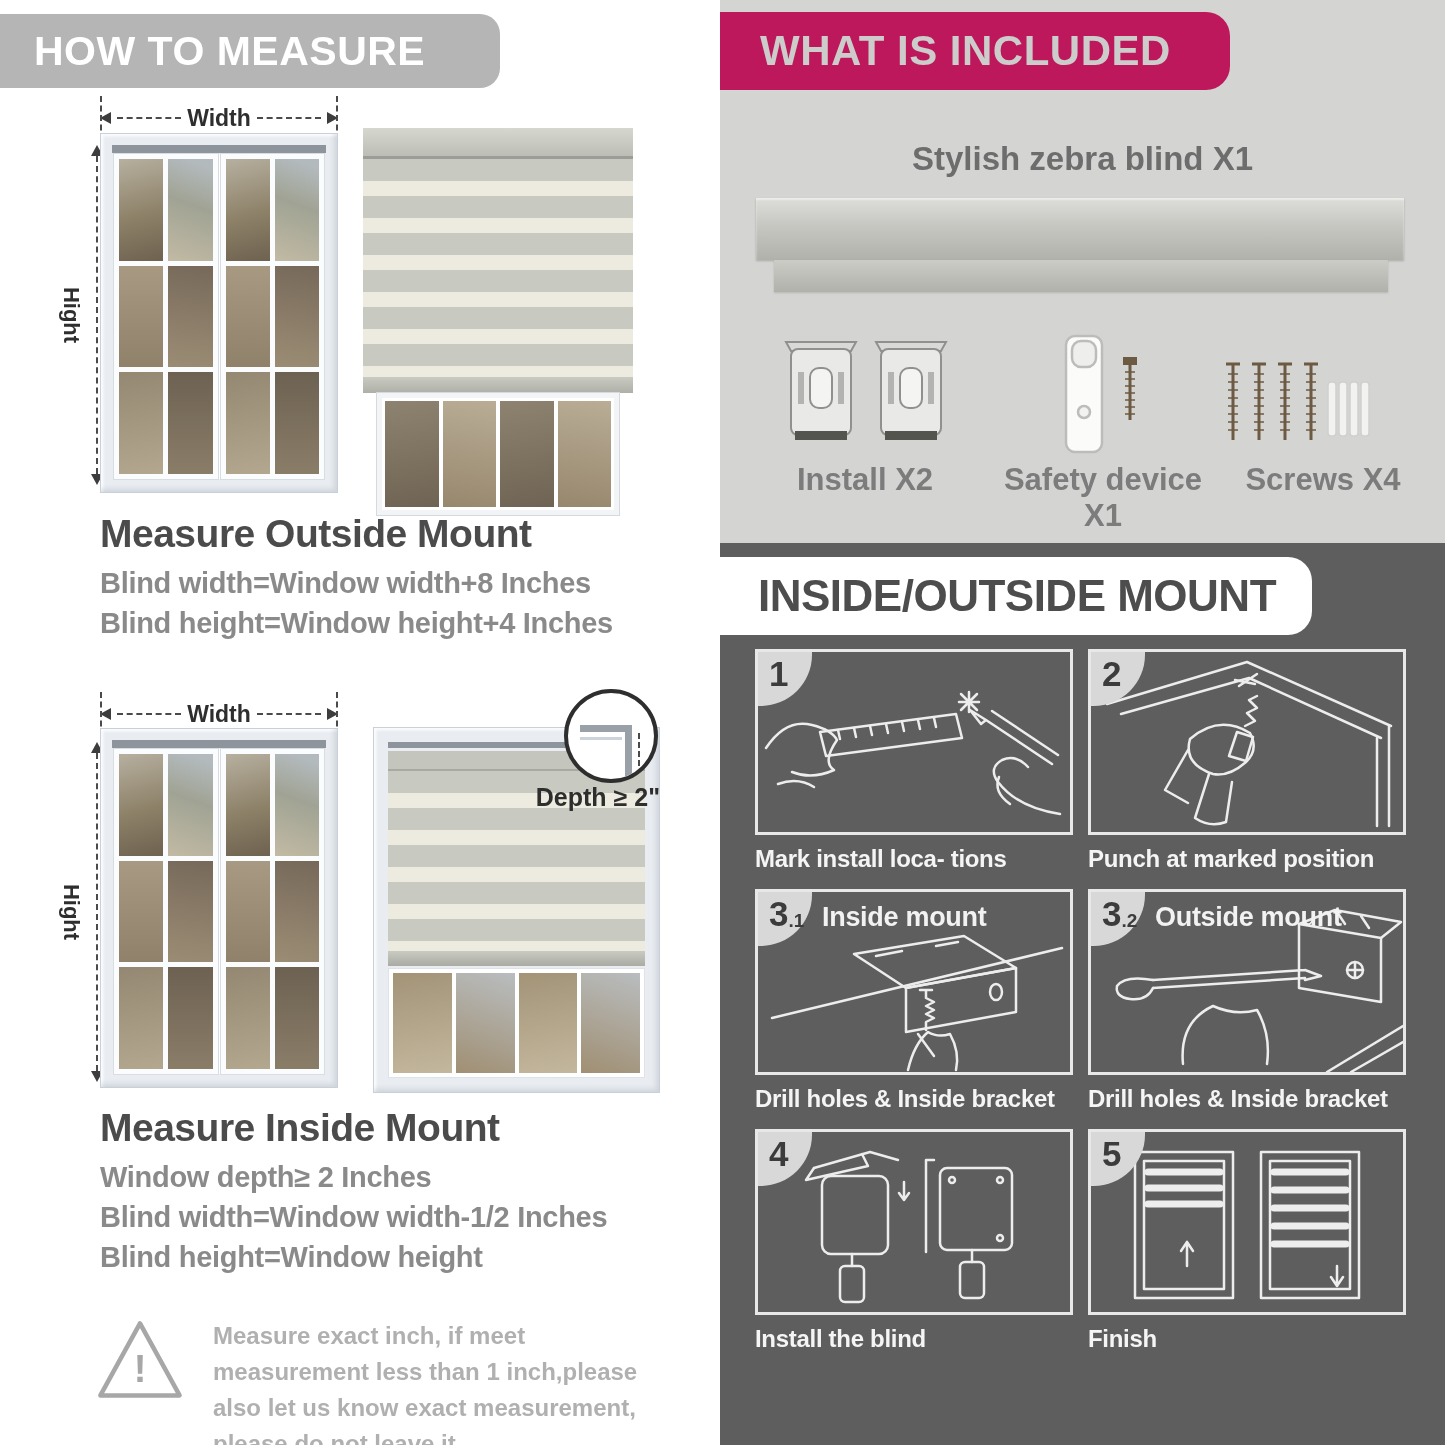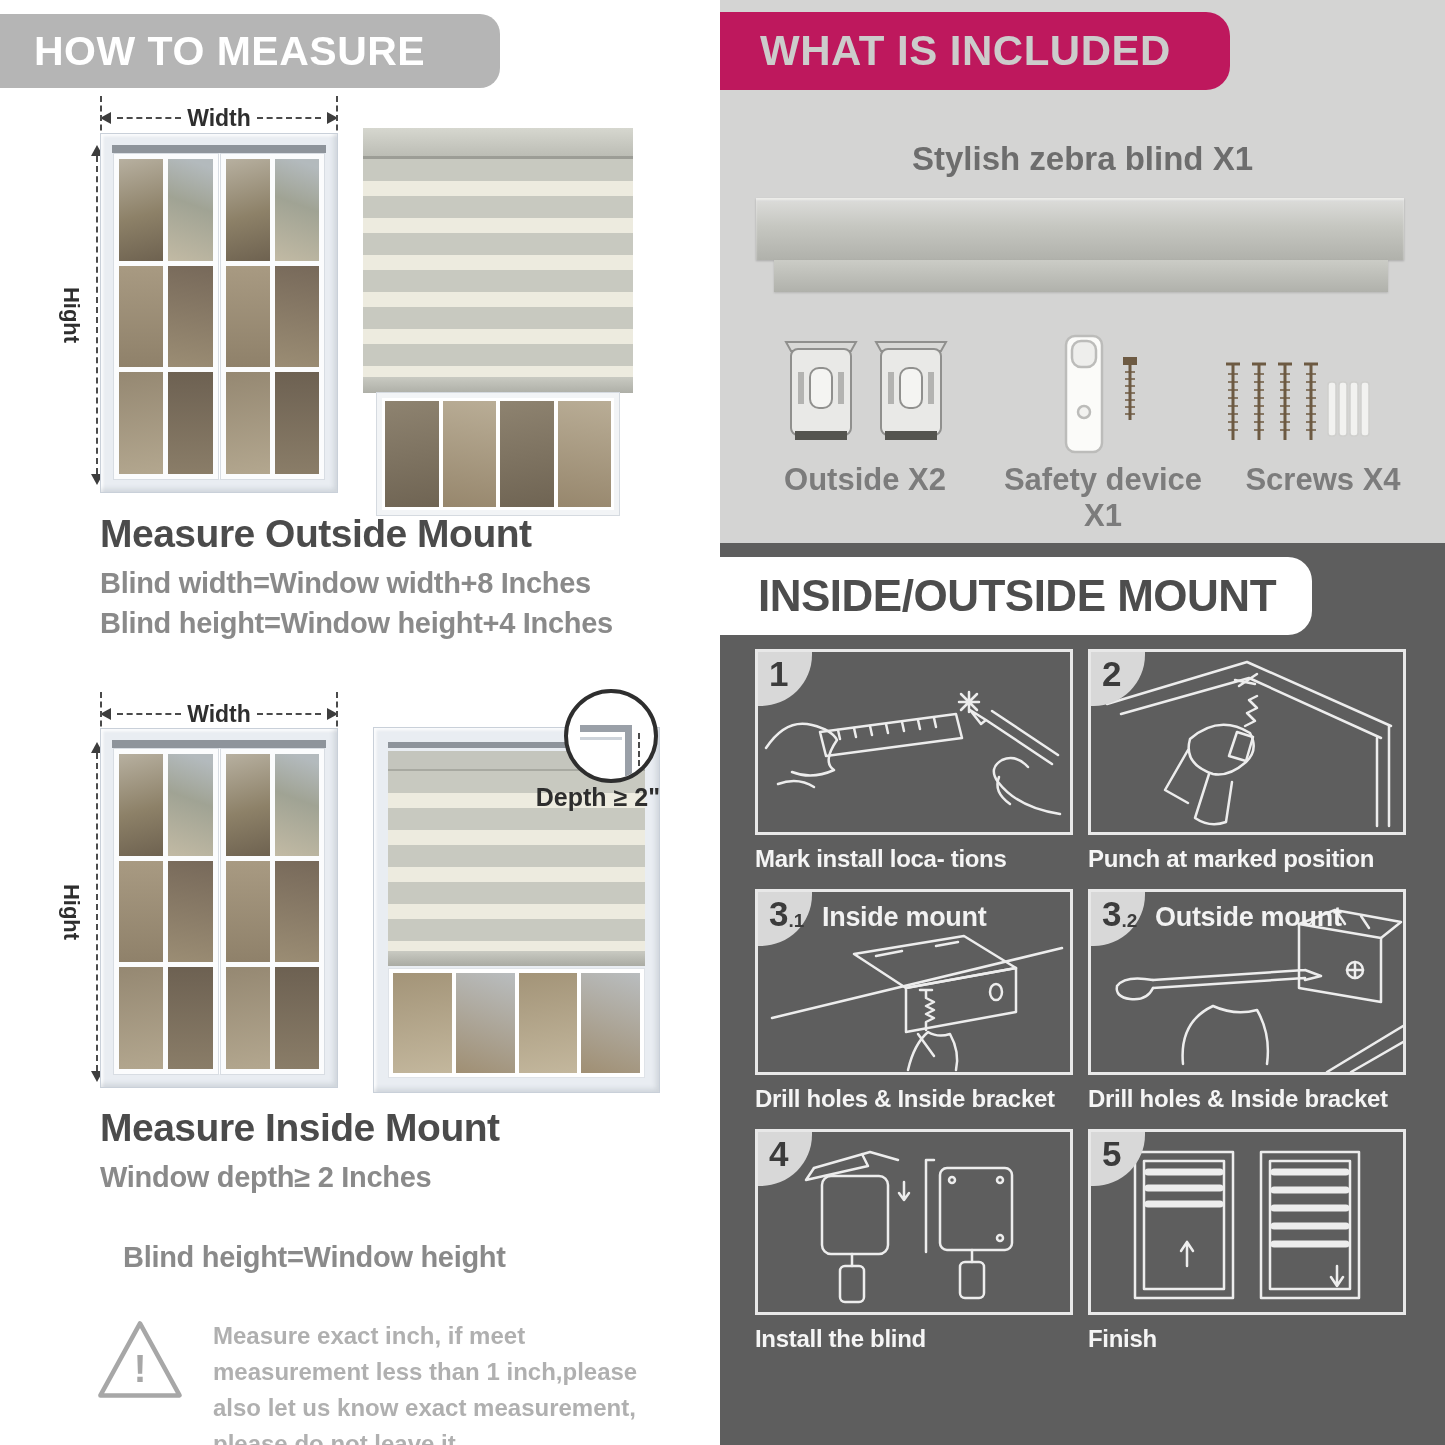--- a/index.html
+++ b/index.html
@@ -242,21 +242,22 @@
       <i class="mag-h"></i>
       <i class="mag-v"></i>
       <i class="mag-h2"></i>
       <i class="mag-dash"></i>
     </div>
     <div class="depth-lbl">Depth ≥ 2"</div>
   </div>
 
   <div class="m-heading" style="top:1106px;">Measure Inside Mount</div>
   <div class="m-rule" style="top:1161px;">Window depth≥ 2 Inches</div>
-  <div class="m-rule" style="top:1241px;margin-left:23px;">Blind height=Window height</div>
+  <div class="m-rule" style="top:1201px;">Blind width=Window width-1/2 Inches</div>
+  <div class="m-rule" style="top:1241px;">Blind height=Window height</div>
 
   <div class="warn">
     <div class="warn-tri">
       <svg viewBox="0 0 100 92">
         <path d="M50 6 L94 86 L6 86 Z" fill="none" stroke="#a7a7a7" stroke-width="5" stroke-linejoin="round"></path>
       </svg>
       <div class="warn-ex">!</div>
     </div>
     <div class="warn-text">Measure exact inch, if meet measurement less than 1 inch,please also let us know exact measurement, please do not leave it</div>
   </div>
@@ -324,21 +325,21 @@
         </g>
         <g stroke="#cfcfcd" stroke-width="1.5" fill="#f2f2f0">
           <rect x="108" y="22" width="8" height="54" rx="3"></rect>
           <rect x="119" y="22" width="8" height="54" rx="3"></rect>
           <rect x="130" y="22" width="8" height="54" rx="3"></rect>
           <rect x="141" y="22" width="8" height="54" rx="3"></rect>
         </g>
       </svg>
     </div>
 
-    <div class="item-label" style="left:40px;width:210px;">Outside X2</div>
+    <div class="item-label" style="left:40px;width:210px;">Install X2</div>
     <div class="item-label" style="left:283px;width:200px;">Safety device X1</div>
     <div class="item-label" style="left:503px;width:200px;">Screws X4</div>
   </div>
 
   <div class="right-bottom">
     <div class="mount-bar">INSIDE/OUTSIDE MOUNT</div>
 
     <div class="panels">
 
       <div class="step">

